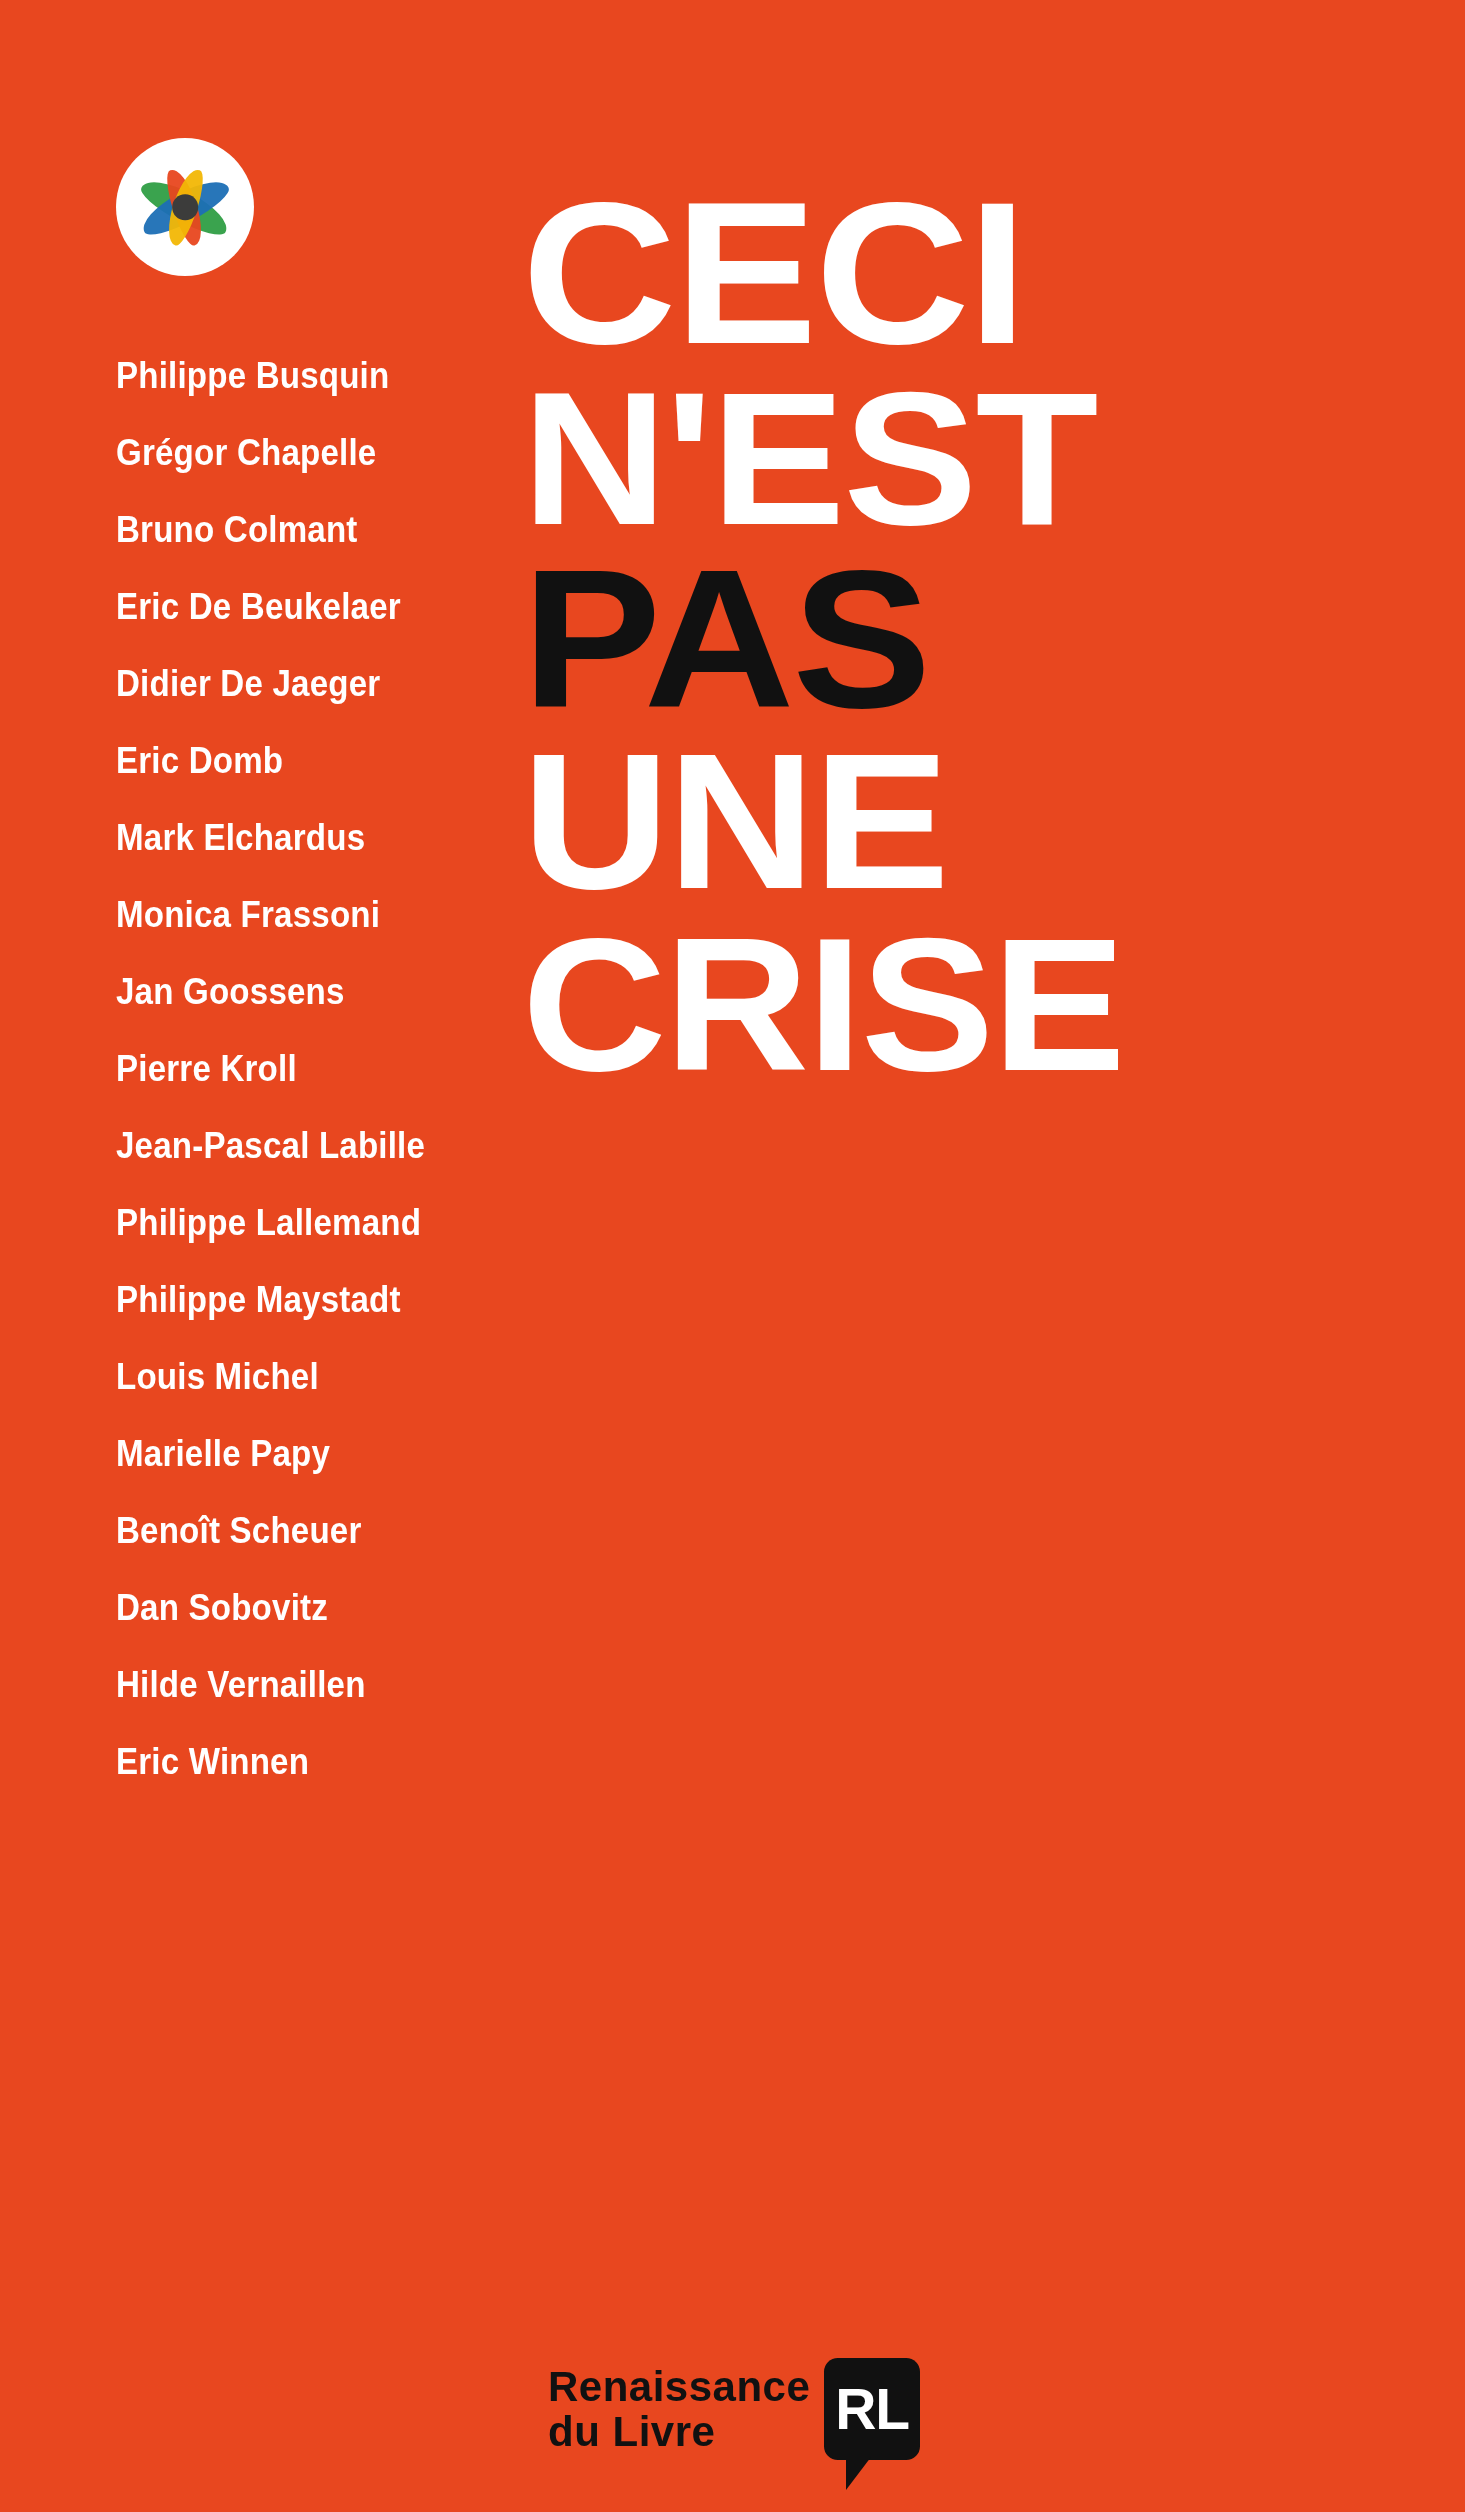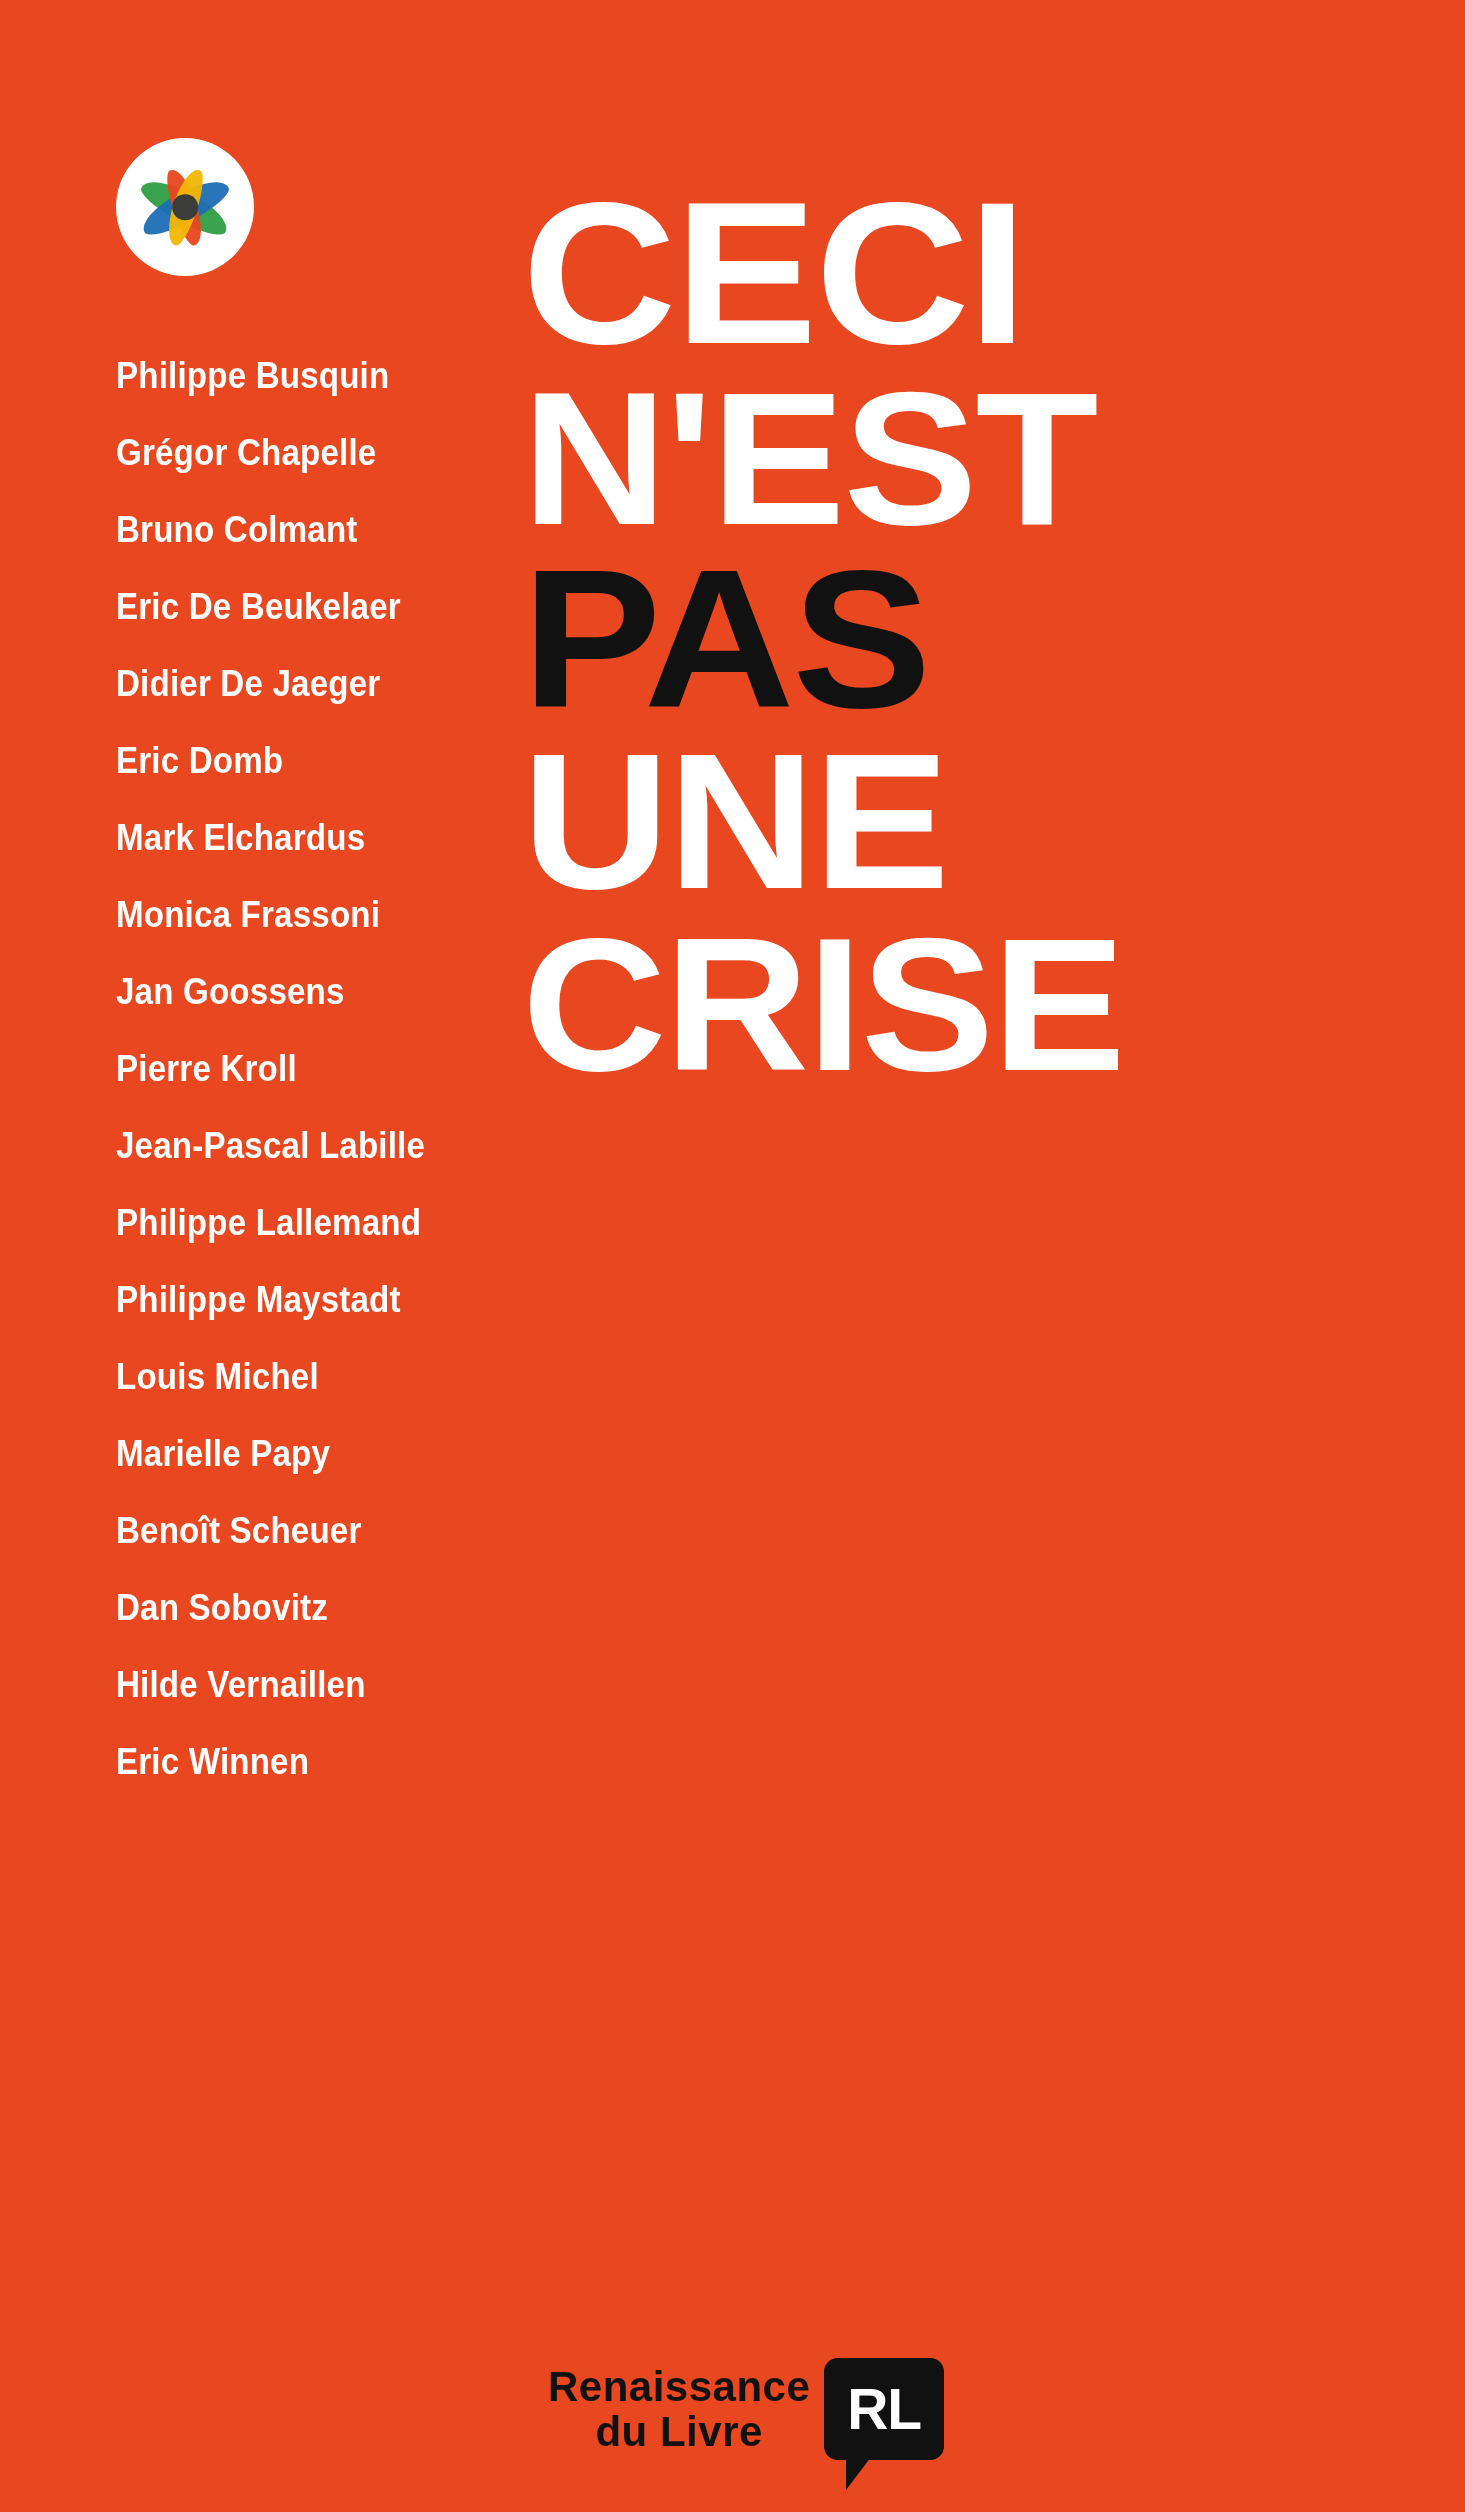--- a/index.html
+++ b/index.html
@@ -104,31 +104,31 @@
 
   
   #publisher {
     position: absolute;
     left: 548px;
     top: 2317px;
     display: flex;
     align-items: center;
   }
   #publisher .words {
-    text-align: center;
+    text-align: left;
     color: #111111;
     font-weight: 700;
     font-family: "Liberation Sans Narrow", "Liberation Sans", sans-serif;
     margin-right: 13.8px;
   }
   #publisher .w1 { font-size: 42px; line-height: 45px; letter-spacing: 0.5px; }
   #publisher .w2 { font-size: 42px; line-height: 45px; letter-spacing: 0.5px; }
   #publisher .mark {
     position: relative;
-    width: 120px;
+    width: 96px;
     height: 102px;
     text-align: center;
   }
   #publisher .mark .bubble {
     position: absolute;
     inset: 0;
     background: #111111;
     border-radius: 13.8px;
   }
   #publisher .mark .tail {

